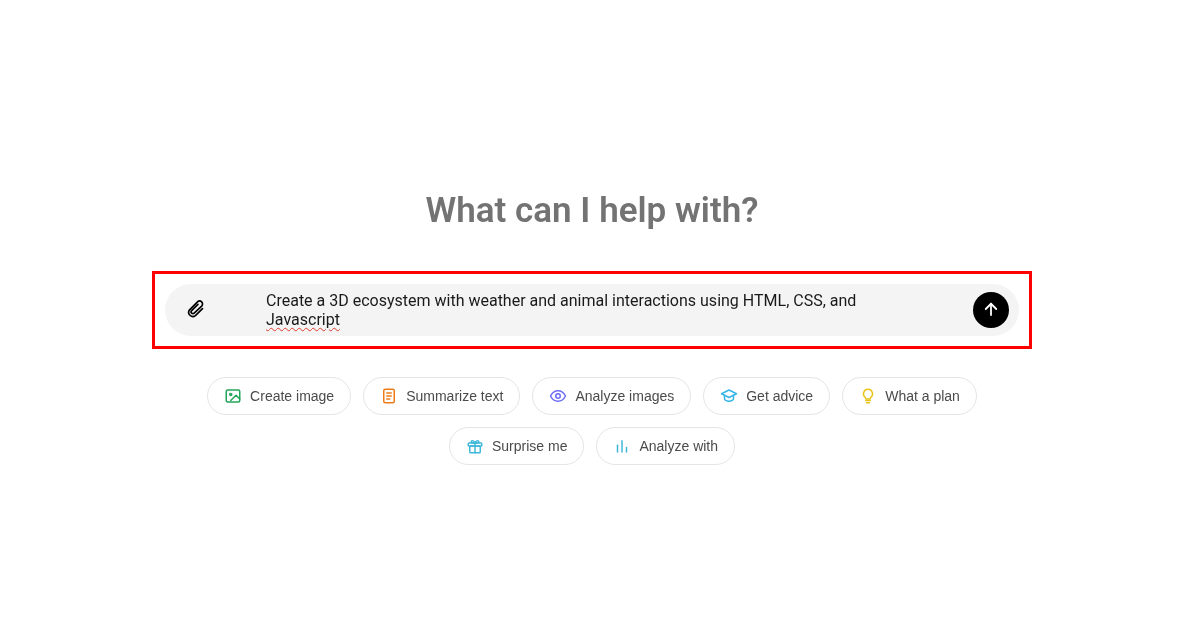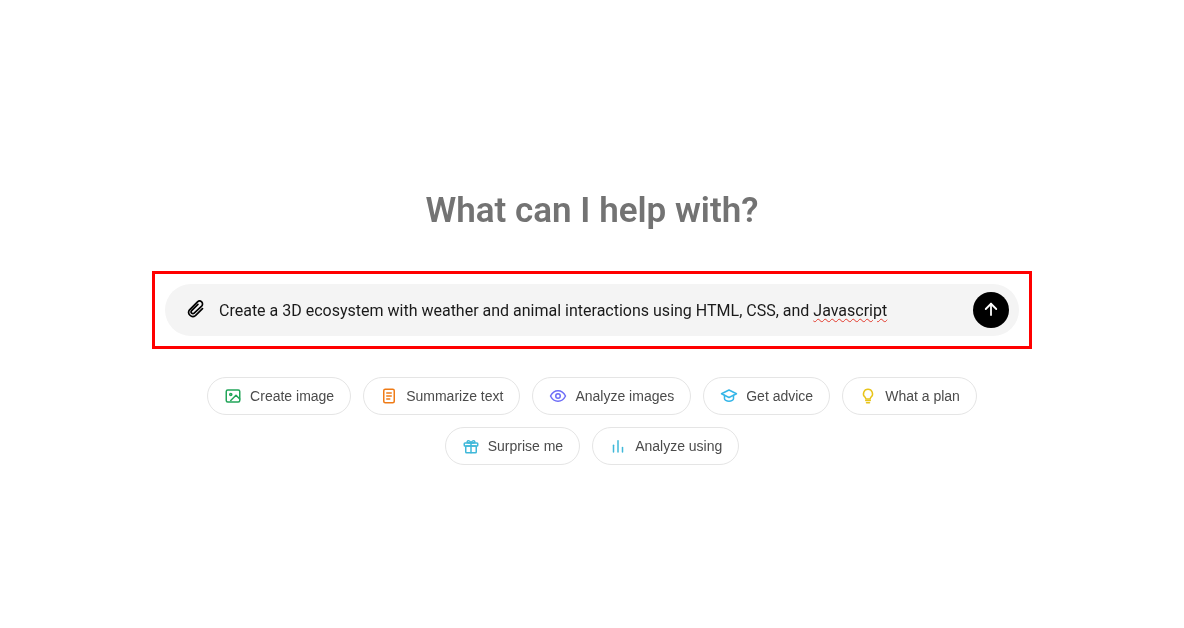--- a/index.html
+++ b/index.html
@@ -30,20 +30,21 @@
       padding: 10px;
       margin-bottom: 28px;
     }
     .input-bar {
       display: flex;
       align-items: center;
       background: #f4f4f4;
       border-radius: 28px;
       padding: 8px 10px;
       height: 52px;
+      gap: 47px;
     }
     .attach-btn {
       width: 32px;
       height: 32px;
       display: flex;
       align-items: center;
       justify-content: center;
       background: transparent;
       border: none;
       cursor: pointer;
@@ -201,16 +202,16 @@
   </button>
 
   <button class="chip">
     <span class="ic">
       <svg width="18" height="18" viewBox="0 0 24 24" fill="none" stroke="#3fb8d9" stroke-width="2" stroke-linecap="round" stroke-linejoin="round">
         <line x1="6" y1="20" x2="6" y2="11"></line>
         <line x1="12" y1="20" x2="12" y2="5"></line>
         <line x1="18" y1="20" x2="18" y2="14"></line>
       </svg>
     </span>
-    <span>Analyze using</span>
+    <span>Analyze with</span>
   </button>
 
 </div>
 
 </body></html>

